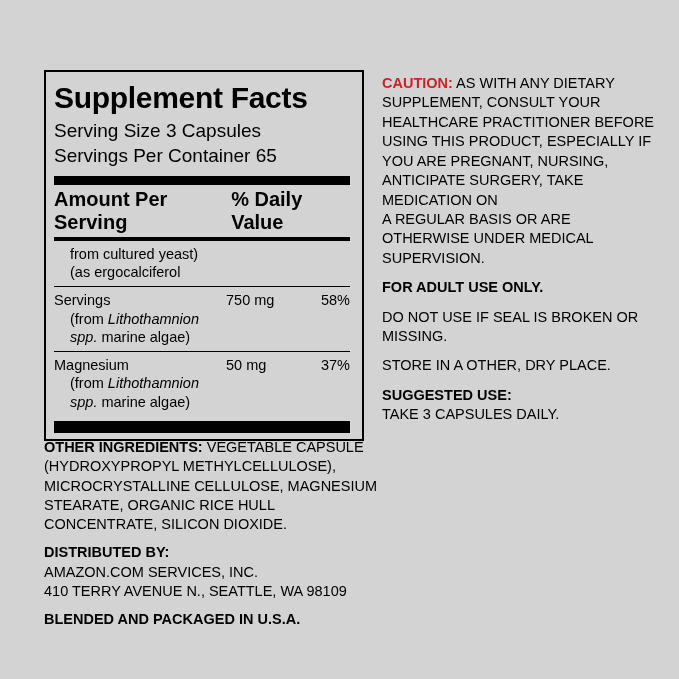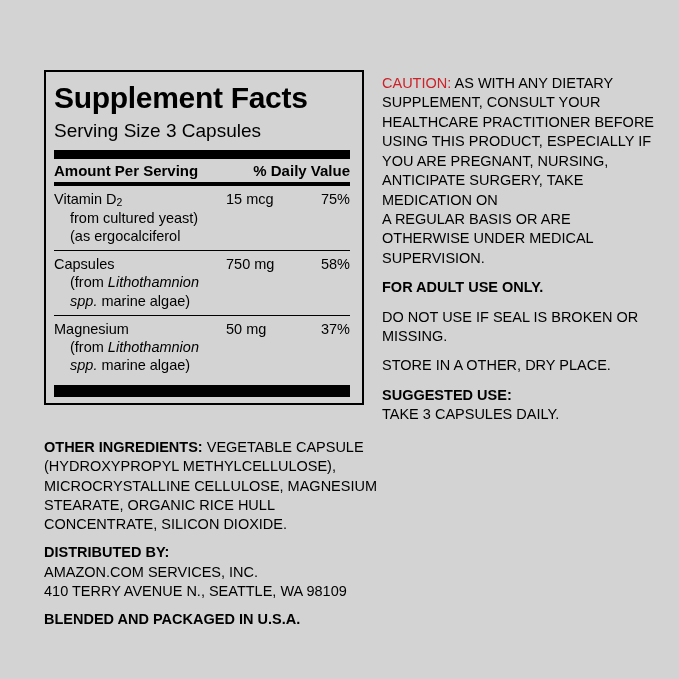--- a/index.html
+++ b/index.html
@@ -56,21 +56,21 @@
     margin: 0;
   }
   .rule-bottom {
     border-top: 12px solid #000;
     margin: 5px 0 0 0;
   }
   .hdr-row {
     display: flex;
     justify-content: space-between;
     align-items: baseline;
-    font-size: 15px;
+    font-size: 20px;
     font-weight: bold;
     padding: 3px 0 3px 0;
   }
   .nutrient {
     padding: 4px 0 5px 0;
     font-size: 14.5px;
     line-height: 1.28;
   }
   .nut-line {
     display: flex;
@@ -118,58 +118,54 @@
   .right {
     position: absolute;
     left: 382px;
     top: 74px;
     width: 280px;
     font-size: 14.5px;
     line-height: 1.34;
   }
   .caution-word {
     color: #cc2229;
-    font-weight: normal;
+    font-weight: bold;
   }
   .right .blk { margin-bottom: 10px; }
   .strongline { font-weight: bold; }
 </style>
 </head>
 <body>
 
 <div class="page">
 
   <div class="panel">
     <div class="sf-title">Supplement Facts</div>
     <div class="sf-serving">Serving Size 3 Capsules</div>
+    <div class="sf-serving">Servings Per Container 65</div>
 
     <div class="rule-thick"></div>
 
     <div class="hdr-row">
       <span>Amount Per Serving</span>
       <span>% Daily Value</span>
     </div>
 
     <div class="rule-med"></div>
 
     <div class="nutrient">
-      <div class="nut-line">
-        <span class="nut-name"><span>Vitamin D</span><sub>2</sub></span>
-        <span class="nut-amt">15 mcg</span>
-        <span class="nut-dv">75%</span>
-      </div>
       <div class="nut-sub">from cultured yeast)</div>
       <div class="nut-sub">(as ergocalciferol</div>
     </div>
 
     <div class="rule-thin"></div>
 
     <div class="nutrient">
       <div class="nut-line">
-        <span class="nut-name">Capsules</span>
+        <span class="nut-name">Servings</span>
         <span class="nut-amt">750 mg</span>
         <span class="nut-dv">58%</span>
       </div>
       <div class="nut-sub">(from <em>Lithothamnion</em></div>
       <div class="nut-sub"><em>spp.</em> marine algae)</div>
     </div>
 
     <div class="rule-thin"></div>
 
     <div class="nutrient">

